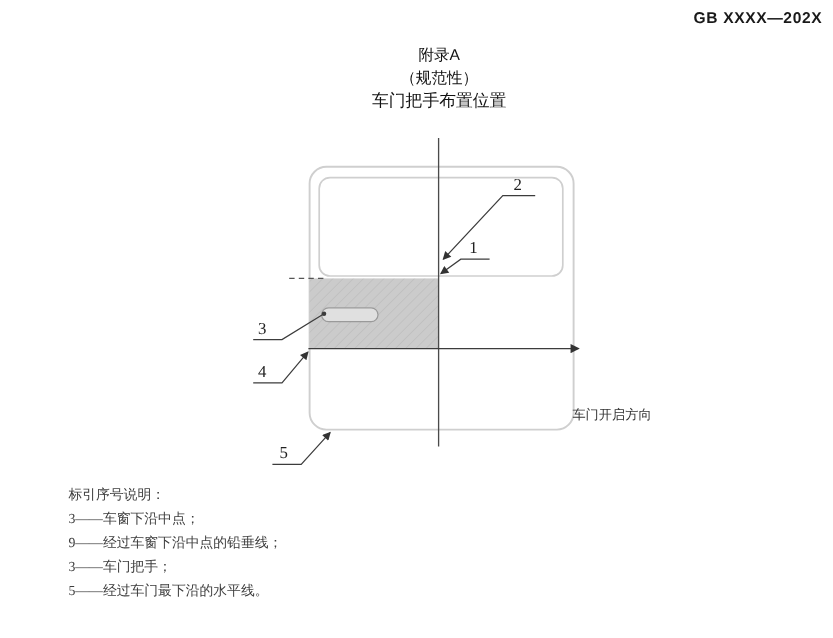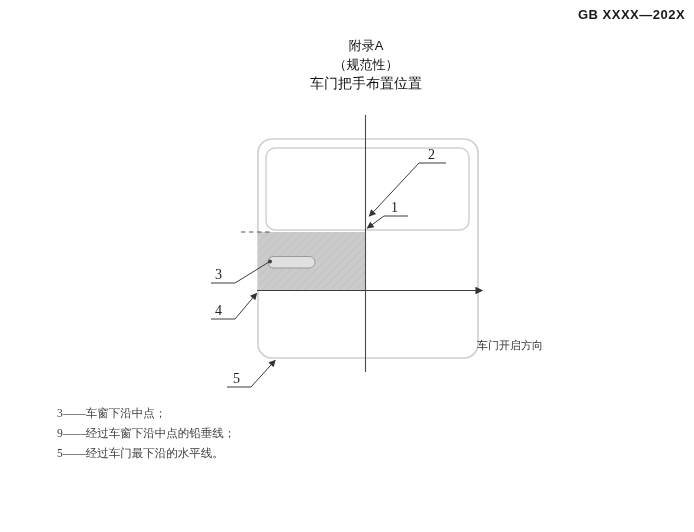--- a/index.html
+++ b/index.html
@@ -123,18 +123,20 @@
 
   <span class="callout-num c1">1</span>
   <span class="callout-num c2">2</span>
   <span class="callout-num c3">3</span>
   <span class="callout-num c4">4</span>
   <span class="callout-num c5">5</span>
 
   <span class="direction-label">车门开启方向</span>
 
   <div class="legend">
+    <div>标引序号说明：</div>
     <div>3——车窗下沿中点；</div>
     <div>9——经过车窗下沿中点的铅垂线；</div>
+    <div>3——车门把手；</div>
     <div>5——经过车门最下沿的水平线。</div>
   </div>
 
 </div>
 
 </body></html>

